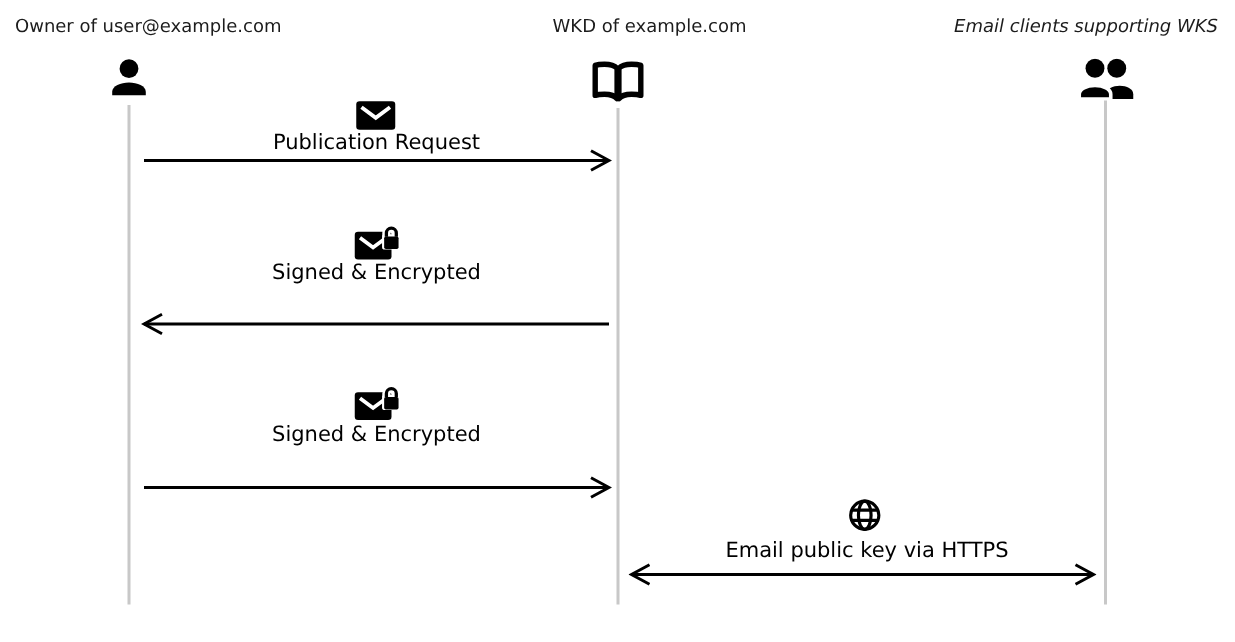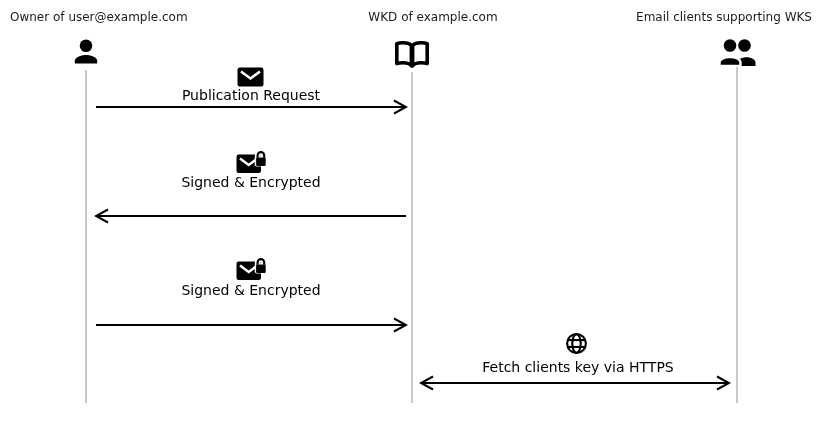--- a/index.html
+++ b/index.html
@@ -20,21 +20,21 @@
   .abs { position:absolute; }
   svg { display:block; }
 </style>
 </head>
 <body>
 
 <div class="stage">
 
   <div class="actor-label" style="left:10px;">Owner of user@example.com</div>
   <div class="actor-label center" style="left:413px;margin-left:20px;">WKD of example.com</div>
-  <div class="actor-label" style="right:11px;">Email clients supporting WKS</div>
+  <div class="actor-label" style="right:11px;font-style:italic;">Email clients supporting WKS</div>
 
   <div class="abs" style="left:70px; top:37px;">
     <svg width="32" height="32" viewBox="0 0 24 24" fill="#000">
       <circle cx="12" cy="6.6" r="4.7"></circle>
       <path d="M3.6 19.9 v-1.8 c0-2.8 4.2-4.6 8.4-4.6 s8.4 1.8 8.4 4.6 v1.8 z"></path>
     </svg>
   </div>
   <div class="abs" style="left:394px; top:38px;">
     <svg width="36" height="32" viewBox="0 0 36 32">
       <g fill="#fff" stroke="#000" stroke-width="3.6" stroke-linejoin="round">
@@ -114,21 +114,21 @@
 
   <div class="abs" style="left:565px; top:332px;">
     <svg width="23" height="23" viewBox="0 0 24 24" fill="none" stroke="#000" stroke-width="2.2">
       <circle cx="12" cy="12" r="9.8"></circle>
       <ellipse cx="12" cy="12" rx="4.4" ry="9.8"></ellipse>
       <line x1="2.9" y1="8.4" x2="21.1" y2="8.4"></line>
       <line x1="2.9" y1="15.6" x2="21.1" y2="15.6"></line>
     </svg>
   </div>
   <div class="msg-label" style="left:578px; top:357px;">
-    <div>Fetch clients key via HTTPS</div>
+    <div>Email public key via HTTPS</div>
   </div>
   <div class="abs" style="left:419px; top:375px;">
     <svg width="312" height="17" viewBox="0 0 312 17" fill="none" stroke="#000" stroke-width="2">
       <line x1="2" y1="8" x2="310" y2="8"></line>
       <polyline points="14,1.5 2,8 14,14.5"></polyline>
       <polyline points="298,1.5 310,8 298,14.5"></polyline>
     </svg>
   </div>
 
 </div>

